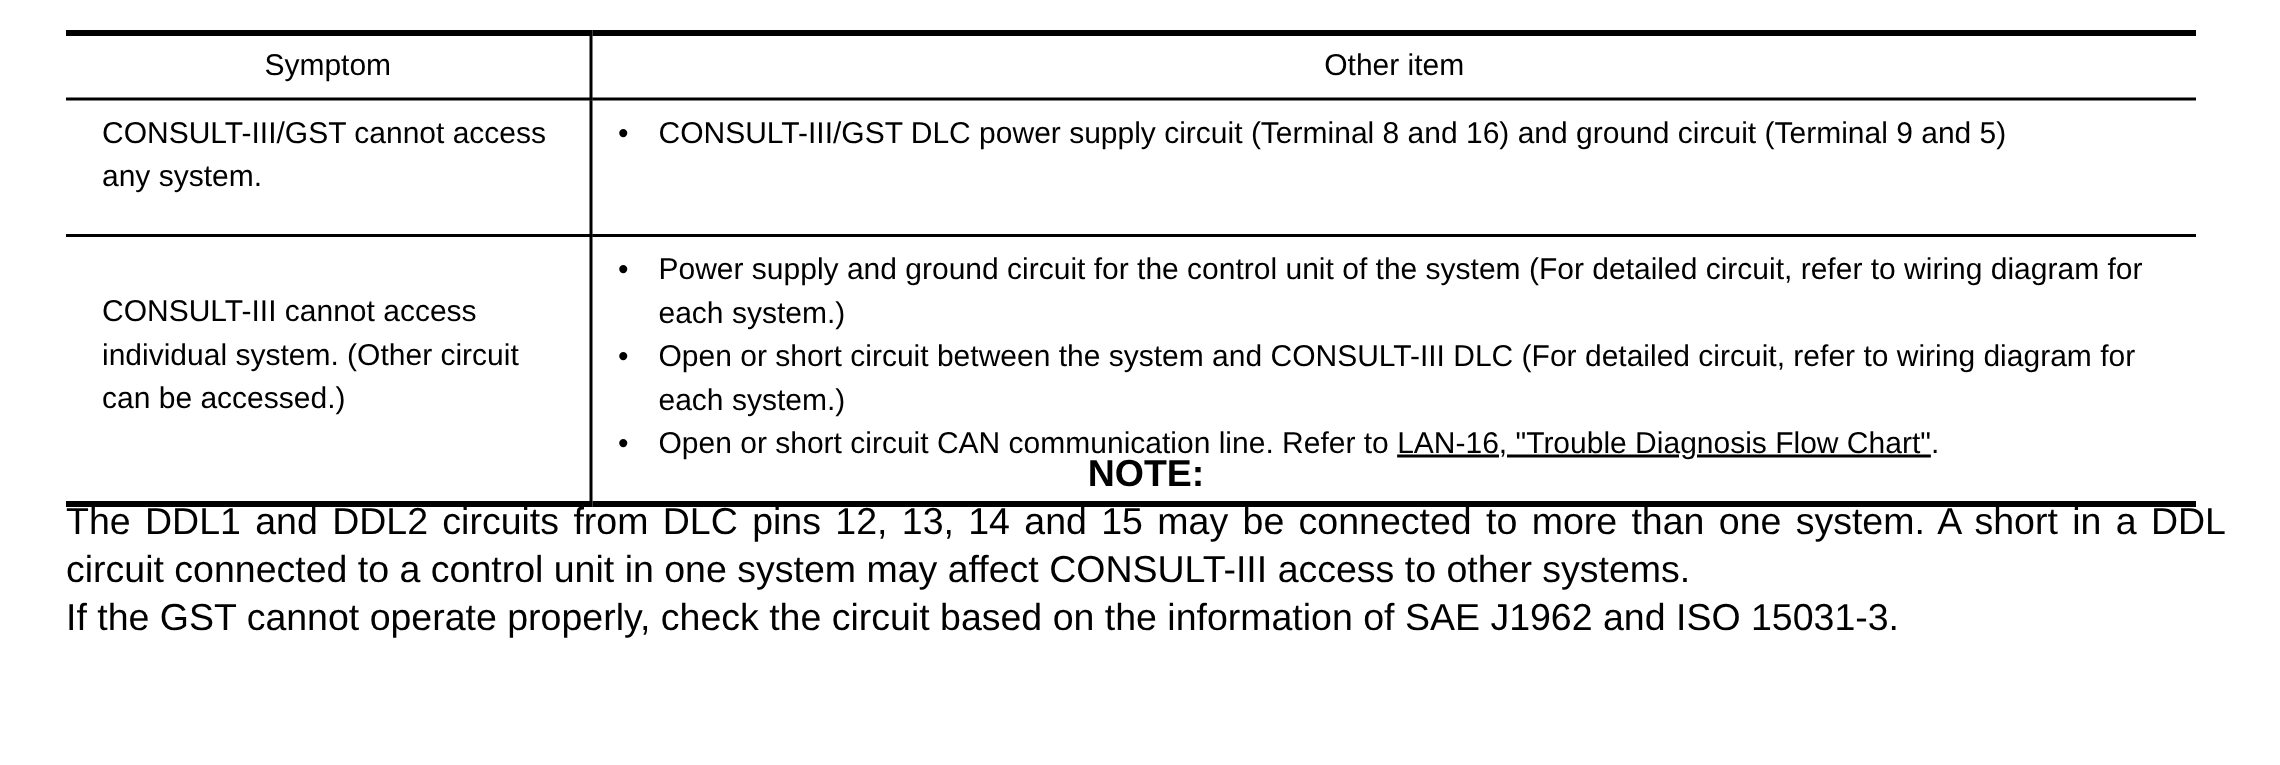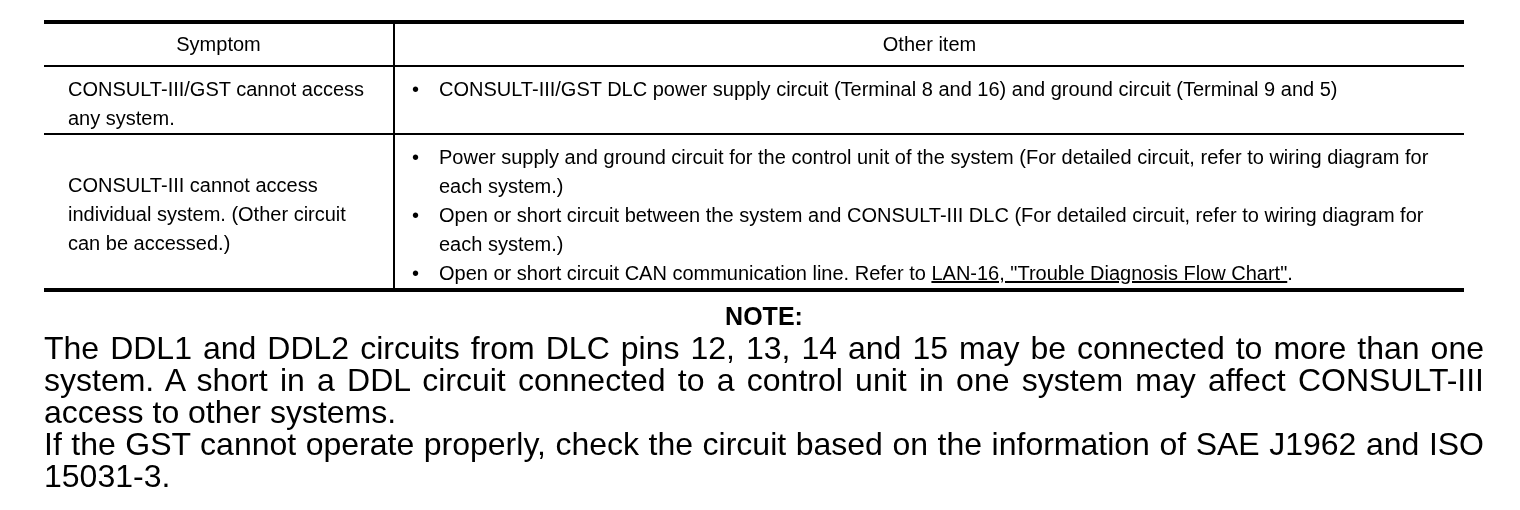--- a/index.html
+++ b/index.html
@@ -46,21 +46,21 @@
     vertical-align: middle;
   }
   table.diag th.col-symptom {
     border-right: 2px solid #000;
   }
 
   table.diag tbody td {
     font-size: 20px;
     line-height: 29px;
     vertical-align: top;
-    padding: 8px 8px 0 8px;
+    padding: 8px 8px 23px 8px;
     border-bottom: 2px solid #000;
     margin-top: 38px;
   }
   table.diag tbody tr:last-child td {
     border-bottom: 4px solid #000;
   }
   table.diag td.cell-symptom {
     border-right: 2px solid #000;
     padding-left: 24px;
     padding-right: 14px;
@@ -104,21 +104,21 @@
     font-size: 25px;
     line-height: 32px;
   }
   .note-title {
     font-weight: bold;
     font-size: 25px;
     line-height: 32px;
     text-align: center;
   }
   .note-body {
-    font-size: 32px;
+    font-size: 25px;
     line-height: 32px;
     text-align: justify;
     text-justify: inter-word;
   }
   .note-para {
     margin: 0;
   }
 </style>
 </head>
 <body>

